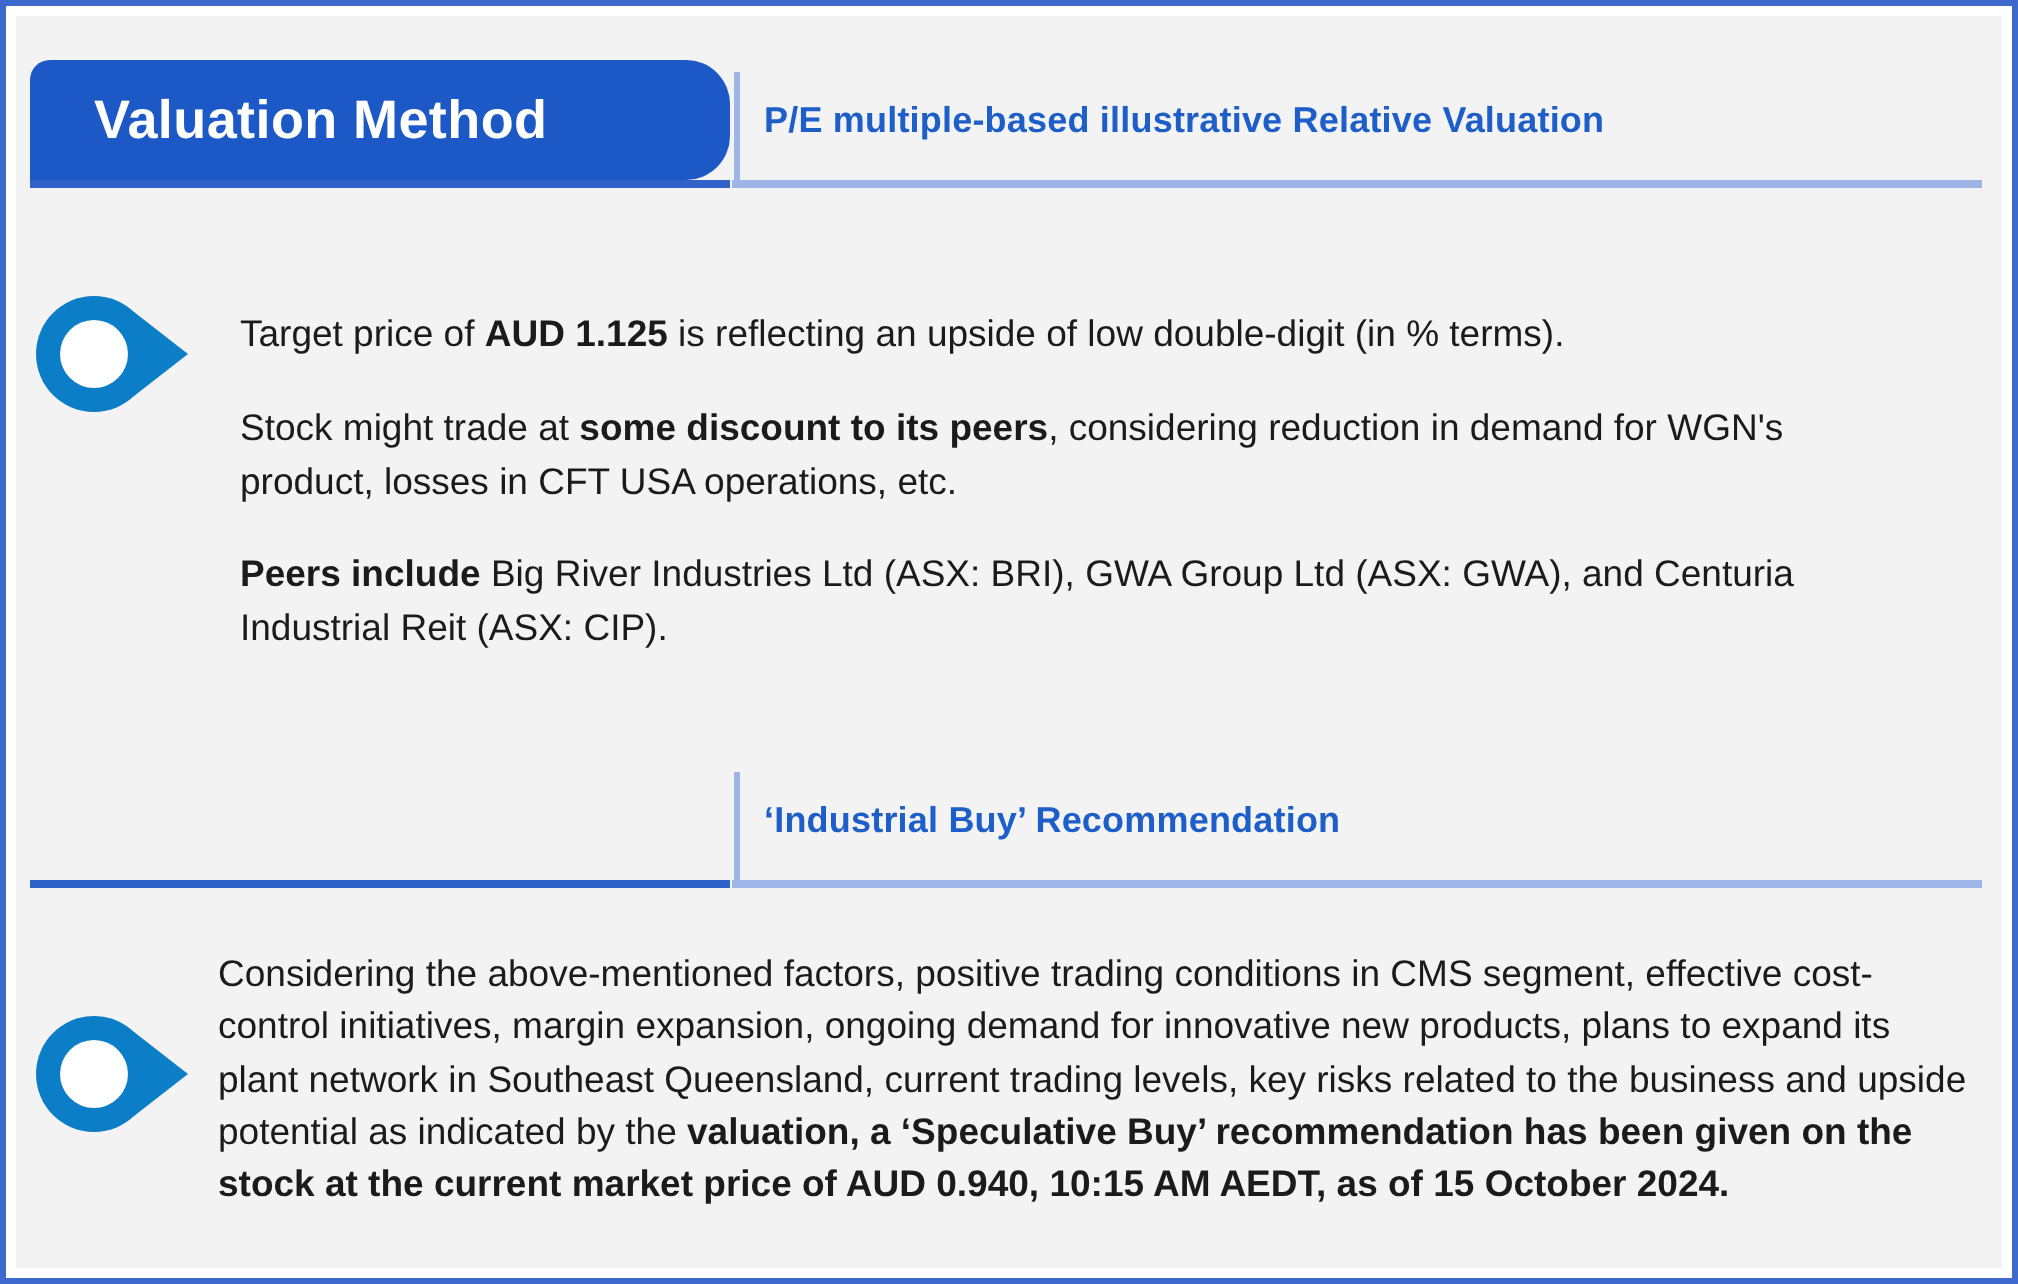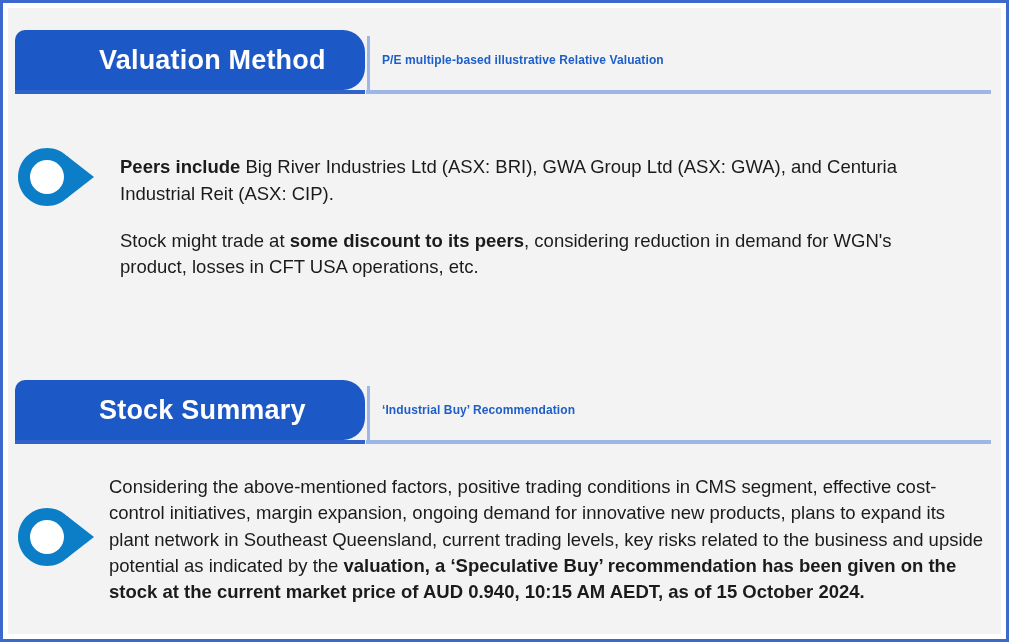--- a/index.html
+++ b/index.html
@@ -40,21 +40,21 @@
     width: 350px;
     height: 60px;
     background: #1d59c6;
     border-top-left-radius: 10px;
     border-top-right-radius: 22px;
     border-bottom-right-radius: 22px;
     border-bottom-left-radius: 0px;
     display: flex;
     align-items: center;
     box-sizing: border-box;
-    padding-left: 84px;
+    padding-left: 32px;
   }
   .tab-label {
     color: #ffffff;
     font-size: 27px;
     font-weight: bold;
     letter-spacing: 0.2px;
     white-space: nowrap;
   }
   .tab-underline {
     position: absolute;
@@ -81,21 +81,21 @@
     background: #9db5e7;
   }
   .subtitle {
     position: absolute;
     left: 374px;
     top: 0;
     height: 60px;
     display: flex;
     align-items: center;
     color: #1d5ec9;
-    font-size: 12px;
+    font-size: 18px;
     font-weight: bold;
     letter-spacing: 0.1px;
     white-space: nowrap;
   }
 
   
   .pin {
     position: absolute;
     width: 78px;
     height: 58px;
@@ -136,28 +136,26 @@
 
     <div class="pin" style="left:10px; top:140px;">
       <svg width="78" height="58" viewBox="0 0 78 58" xmlns="http://www.w3.org/2000/svg">
         <path d="M29 0 C45 0 58 13 58 29 C58 45 45 58 29 58 C13 58 0 45 0 29 C0 13 13 0 29 0 Z" fill="#0b7ec7"></path>
         <path d="M49 8 L76 29 L49 50 Z" fill="#0b7ec7"></path>
         <circle cx="29" cy="29" r="17" fill="#ffffff"></circle>
       </svg>
     </div>
 
     <div class="body-block" style="left:112px; top:146px; width:835px;">
+      <p><b>​</b><span>Target price of </span><b>AUD 1.125</b><span> is reflecting an upside of low double-digit (in % terms).</span></p>
+      <p><span>Stock might trade at </span><b>some discount to its peers</b><span>, considering reduction in demand for WGN's product, losses in CFT USA operations, etc.</span></p>
       <p><b>Peers include</b><span> Big River Industries Ltd (ASX: BRI), GWA Group Ltd (ASX: GWA), and Centuria Industrial Reit (ASX: CIP).</span></p>
-      <p><span>Stock might trade at </span><b>some discount to its peers</b><span>, considering reduction in demand for WGN's product, losses in CFT USA operations, etc.</span></p>
     </div>
 
     <div class="section-header" style="top:372px;">
-      <div class="tab">
-        <span class="tab-label">Stock Summary</span>
-      </div>
       <div class="tab-underline"></div>
       <div class="vert-line"></div>
       <div class="divider-line"></div>
       <div class="subtitle">‘Industrial Buy’ Recommendation</div>
     </div>
 
     <div class="pin" style="left:10px; top:500px;">
       <svg width="78" height="58" viewBox="0 0 78 58" xmlns="http://www.w3.org/2000/svg">
         <path d="M29 0 C45 0 58 13 58 29 C58 45 45 58 29 58 C13 58 0 45 0 29 C0 13 13 0 29 0 Z" fill="#0b7ec7"></path>
         <path d="M49 8 L76 29 L49 50 Z" fill="#0b7ec7"></path>

